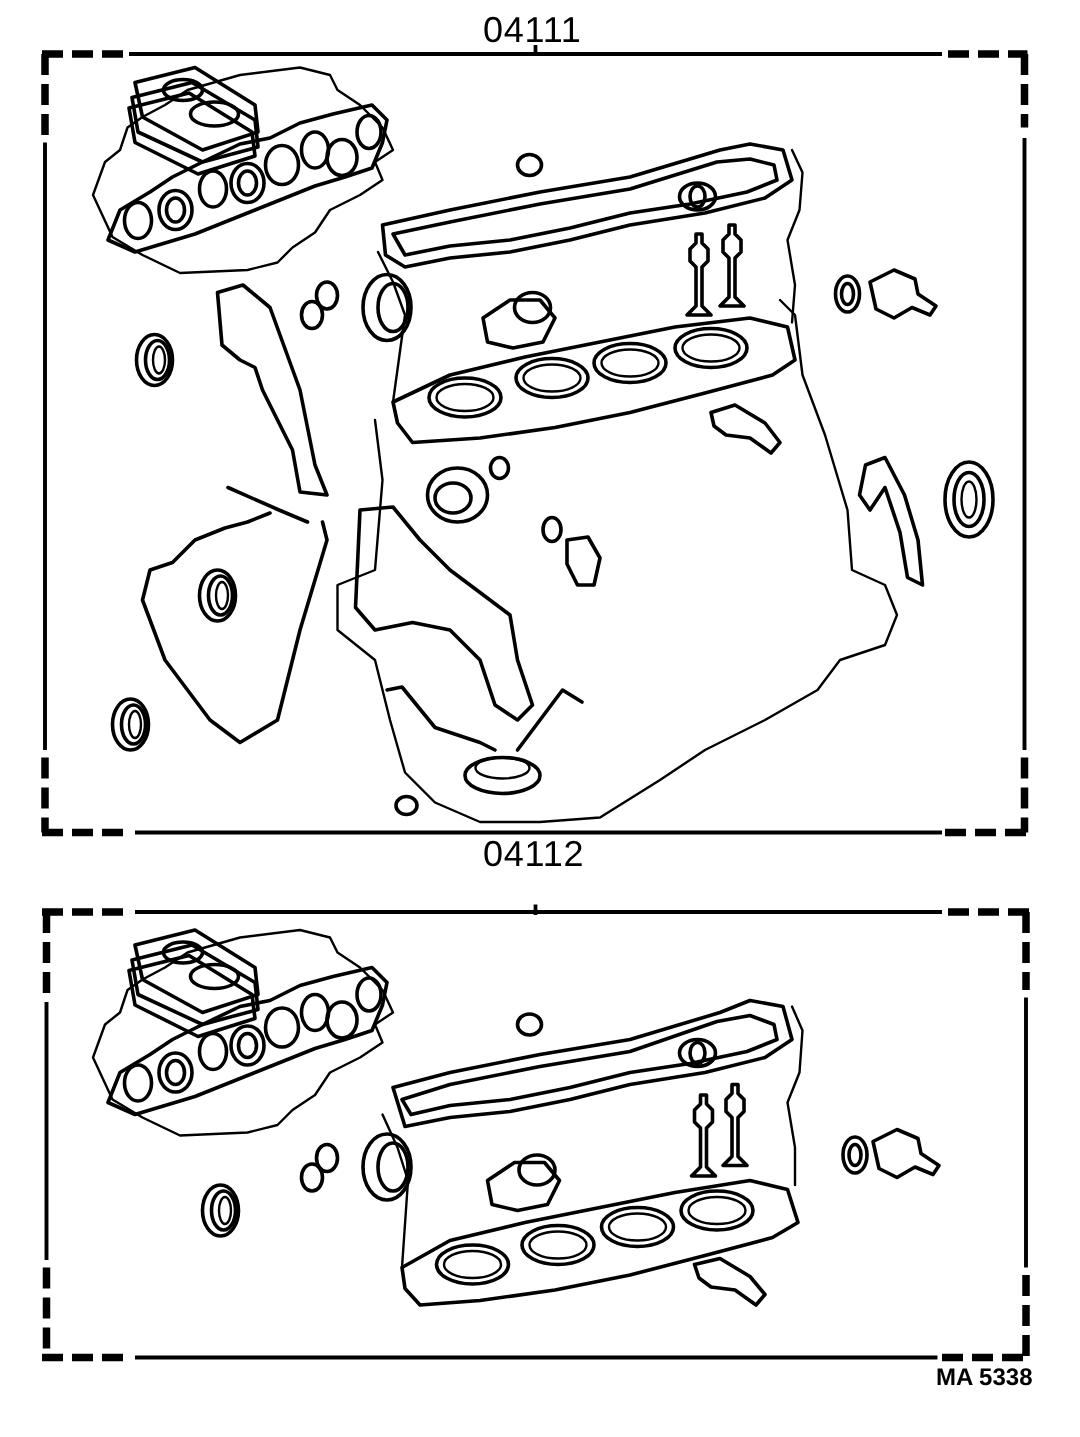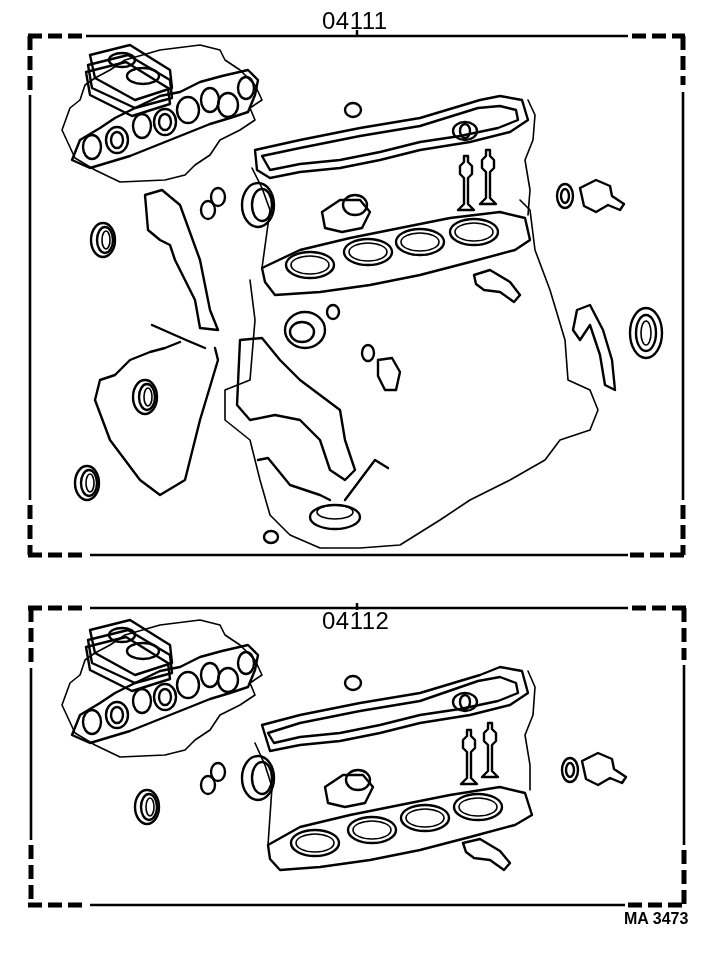--- a/index.html
+++ b/index.html
@@ -10,22 +10,22 @@
     svg.art { position: absolute; left: 0; top: 0; }
     .ln { fill: none; stroke: #000; stroke-width: 2.4; stroke-linejoin: round; stroke-linecap: round; }
     .thin { fill: none; stroke: #000; stroke-width: 1.6; stroke-linejoin: round; stroke-linecap: round; }
     .frame-solid { fill: none; stroke: #000; stroke-width: 2.6; }
     .frame-dash { fill: none; stroke: #000; stroke-width: 5; stroke-dasharray: 14 6; }
   </style>
 </head>
 <body>
 
 <div class="label" style="left:322px; top:7px;">04111</div>
-<div class="label" style="left:322px; top:607px;">04112</div>
-<div class="ref" style="left:624px; top:910px;">MA 3473</div>
+<div class="label" style="left:322px; top:556px;">04112</div>
+<div class="ref" style="left:624px; top:910px;">MA 5338</div>
 
 <svg class="art" width="720" height="958" viewBox="0 0 720 958">
 
   <g>
 
     <line x1="357" y1="30" x2="357" y2="37" stroke="#000" stroke-width="2.5"></line>
 
     <line class="frame-dash" x1="28" y1="36" x2="86" y2="36"></line>
     <line class="frame-solid" x1="86" y1="36" x2="628" y2="36"></line>
     <line class="frame-dash" x1="632" y1="36" x2="685" y2="36"></line>

